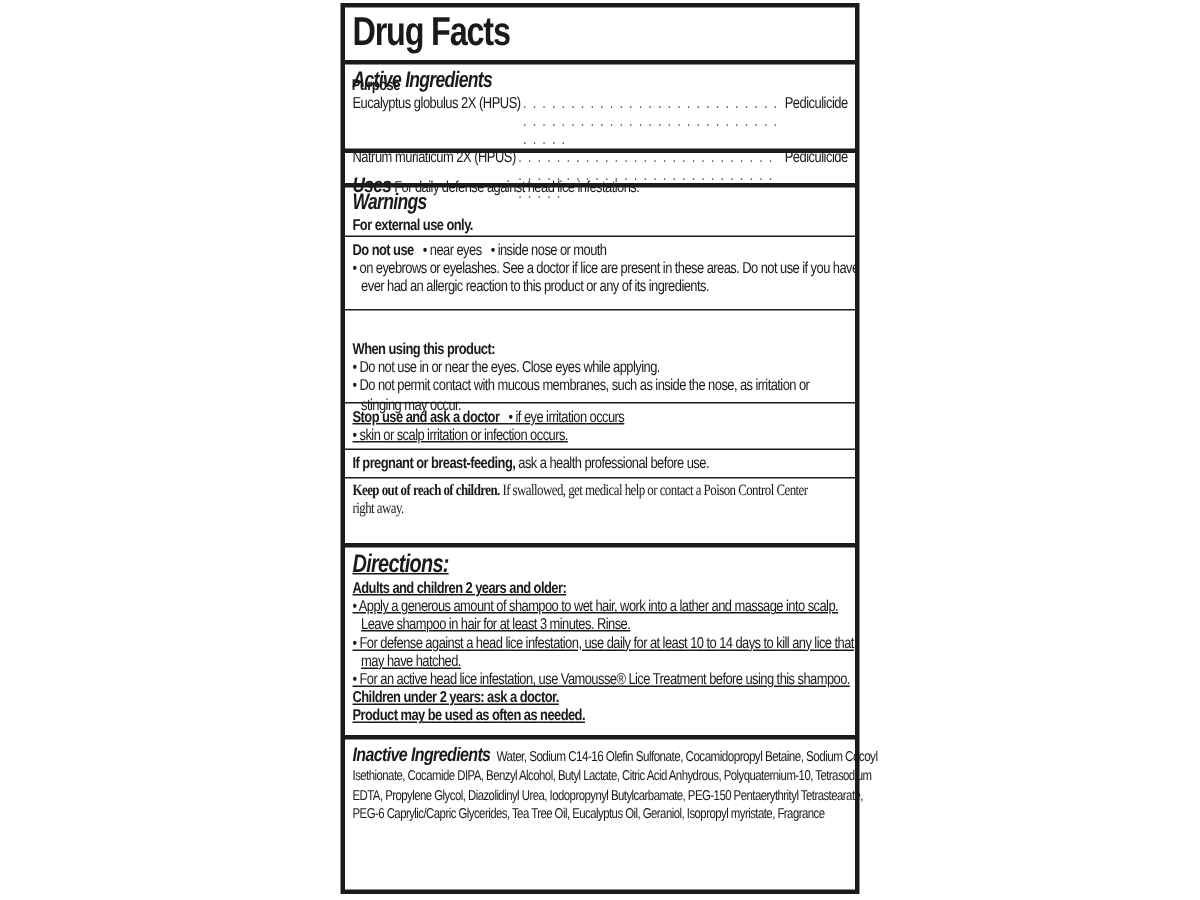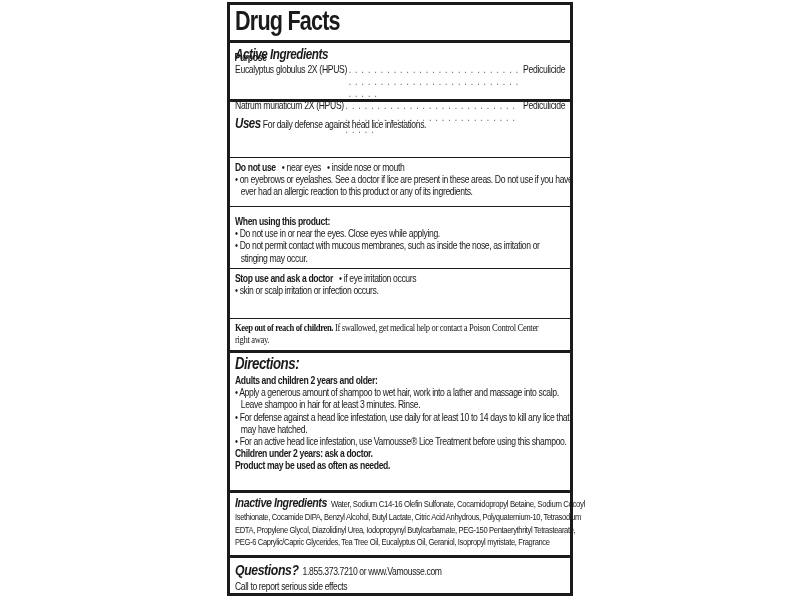--- a/index.html
+++ b/index.html
@@ -45,56 +45,66 @@
     </div>
   </div>
 
   <div class="sec thick" style="top:94px;height:24px;padding-top:12px;">
     <span class="c t" style="line-height:18px;">
       <span style="font-size:14px;font-weight:bold;font-style:italic;letter-spacing:-0.5px;">Uses</span>
       <span>For daily defense against head lice infestations.</span>
     </span>
   </div>
 
+  <div class="sec thick" style="top:117px;height:36px;padding-top:1px;">
+    <span class="c h">Warnings</span>
+    <span class="c t b">For external use only.</span>
+  </div>
 
   <div class="sec thin" style="top:152px;height:48px;padding-top:3px;">
     <span class="c t">
       <b>Do not use</b>&nbsp;&nbsp;
       <span>• near eyes</span>&nbsp;&nbsp;
       <span>• inside nose or mouth</span>
     </span>
     <span class="c t">• on eyebrows or eyelashes. See a doctor if lice are present in these areas. Do not use if you have</span>
     <span class="c t ind">ever had an allergic reaction to this product or any of its ingredients.</span>
   </div>
 
-  <div class="sec thin" style="top:201px;height:80px;padding-top:8px;">
+  <div class="sec thin" style="top:201px;height:80px;padding-top:20px;">
     <span class="c t b">When using this product:</span>
     <span class="c t">• Do not use in or near the eyes. Close eyes while applying.</span>
     <span class="c t">• Do not permit contact with mucous membranes, such as inside the nose, as irritation or</span>
     <span class="c t ind">stinging may occur.</span>
   </div>
 
-  <div class="sec thin" style="top:263px;height:25px;padding-top:3px;">
+  <div class="sec thin" style="top:263px;height:25px;padding-top:3px;text-decoration:underline;">
     <span class="c t">
       <b>Stop use and ask a doctor</b>&nbsp;&nbsp;
       <span>• if eye irritation occurs</span>
     </span>
     <span class="c t">• skin or scalp irritation or infection occurs.</span>
   </div>
 
+  <div class="sec thin" style="top:294px;height:20px;padding-top:3px;">
+    <span class="c t">
+      <b>If pregnant or breast-feeding,</b>
+      <span>ask a health professional before use.</span>
+    </span>
+  </div>
 
   <div class="sec thin" style="top:313px;height:33px;padding-top:3px;font-family:Liberation Serif, serif;">
     <span class="c t">
       <b>Keep out of reach of children.</b>
       <span>If swallowed, get medical help or contact a Poison Control Center</span>
     </span>
     <span class="c t">right away.</span>
   </div>
 
-  <div class="sec thick" style="top:345px;height:141px;padding-top:1px;">
+  <div class="sec thick" style="top:357px;height:141px;padding-top:1px;text-decoration:underline;">
     <span class="c h" style="font-size:17px;line-height:20px;">Directions:</span>
     <span class="c t b">Adults and children 2 years and older:</span>
     <span class="c t">• Apply a generous amount of shampoo to wet hair, work into a lather and massage into scalp.</span>
     <span class="c t ind">Leave shampoo in hair for at least 3 minutes. Rinse.</span>
     <span class="c t">• For defense against a head lice infestation, use daily for at least 10 to 14 days to kill any lice that</span>
     <span class="c t ind">may have hatched.</span>
     <span class="c t">• For an active head lice infestation, use Vamousse® Lice Treatment before using this shampoo.</span>
     <span class="c t b">Children under 2 years: ask a doctor.</span>
     <span class="c t b">Product may be used as often as needed.</span>
   </div>
@@ -102,21 +112,14 @@
   <div class="sec thick" style="top:485px;height:66px;padding-top:3px;">
     <span class="c t" style="line-height:14px;">
       <span style="font-size:13px;font-weight:bold;font-style:italic;letter-spacing:-0.5px;">Inactive Ingredients</span>&nbsp;
       <span style="font-size:9.5px;">Water, Sodium C14-16 Olefin Sulfonate, Cocamidopropyl Betaine,  Sodium Cocoyl</span>
     </span>
     <span class="c t" style="font-size:9.5px;line-height:12.5px;transform:scaleX(0.80);width:125%;">Isethionate, Cocamide DIPA, Benzyl Alcohol, Butyl Lactate, Citric Acid Anhydrous, Polyquaternium-10, Tetrasodium</span>
     <span class="c t" style="font-size:9.5px;line-height:12.5px;transform:scaleX(0.80);width:125%;">EDTA, Propylene Glycol,  Diazolidinyl Urea, Iodopropynyl Butylcarbamate, PEG-150 Pentaerythrityl Tetrastearate,</span>
     <span class="c t" style="font-size:9.5px;line-height:12.5px;transform:scaleX(0.80);width:125%;">PEG-6 Caprylic/Capric Glycerides, Tea Tree Oil, Eucalyptus Oil, Geraniol, Isopropyl myristate, Fragrance</span>
   </div>
 
-  <div class="sec thick" style="top:550px;height:38px;padding-top:3px;">
-    <span class="c t" style="line-height:17px;">
-      <span style="font-size:15px;font-weight:bold;font-style:italic;letter-spacing:-0.5px;">Questions?</span>&nbsp;
-      <span>1.855.373.7210 or www.Vamousse.com</span>
-    </span>
-    <span class="c t">Call to report serious side effects</span>
-  </div>
 
 </div>
 
 </body></html>

